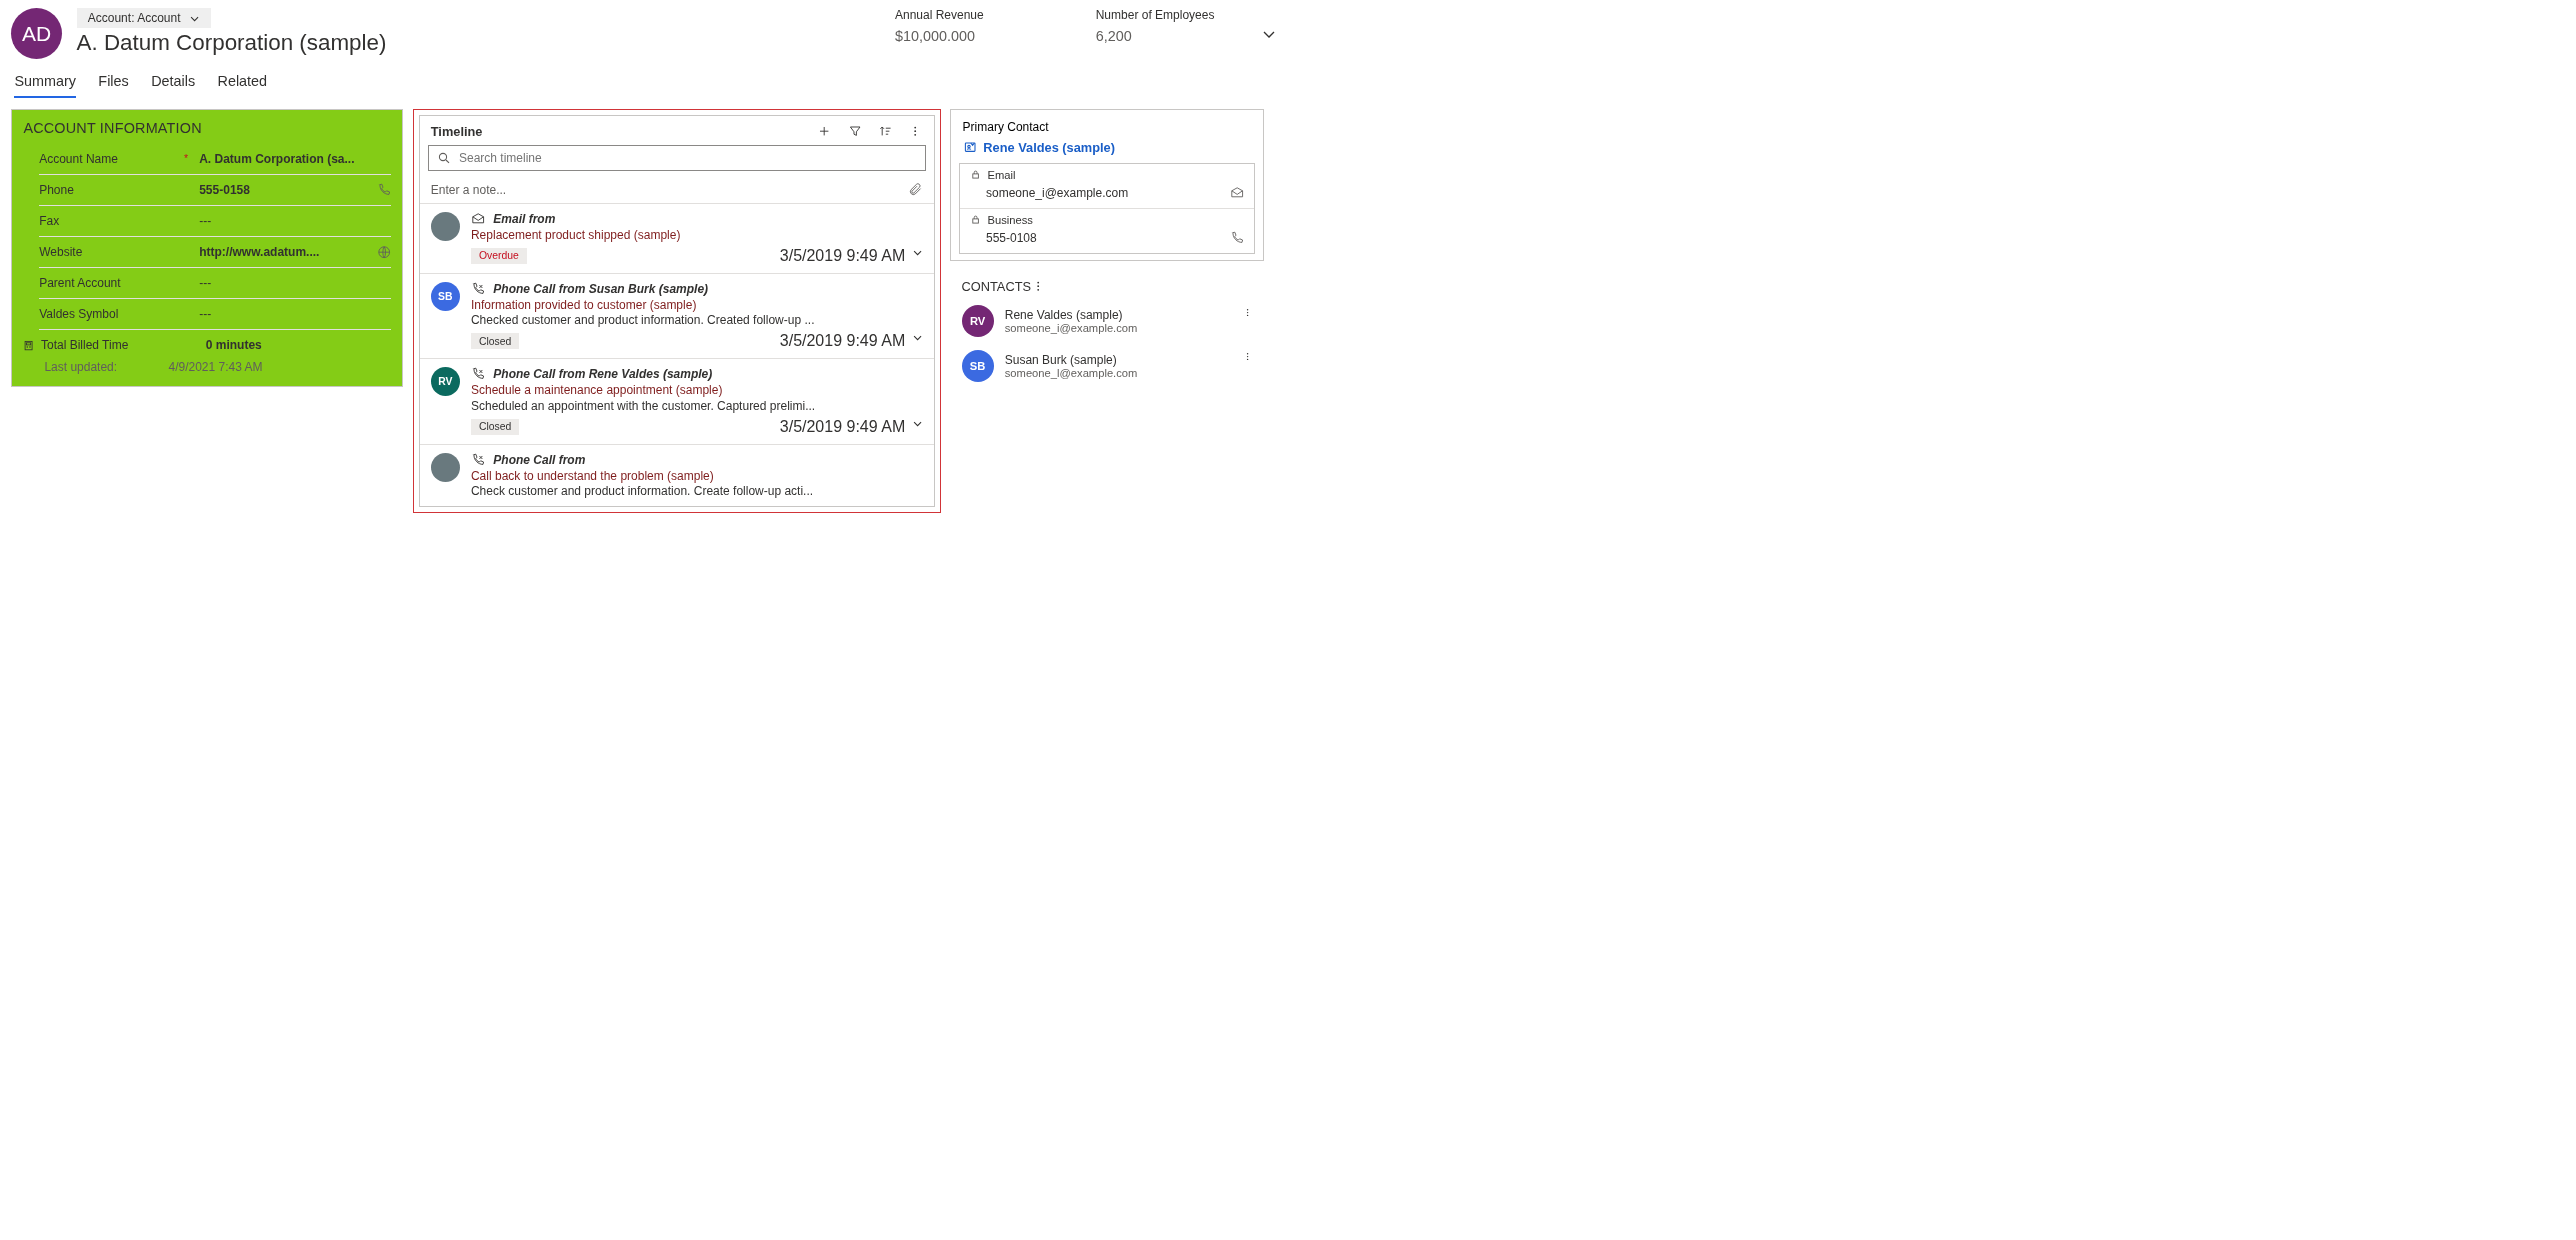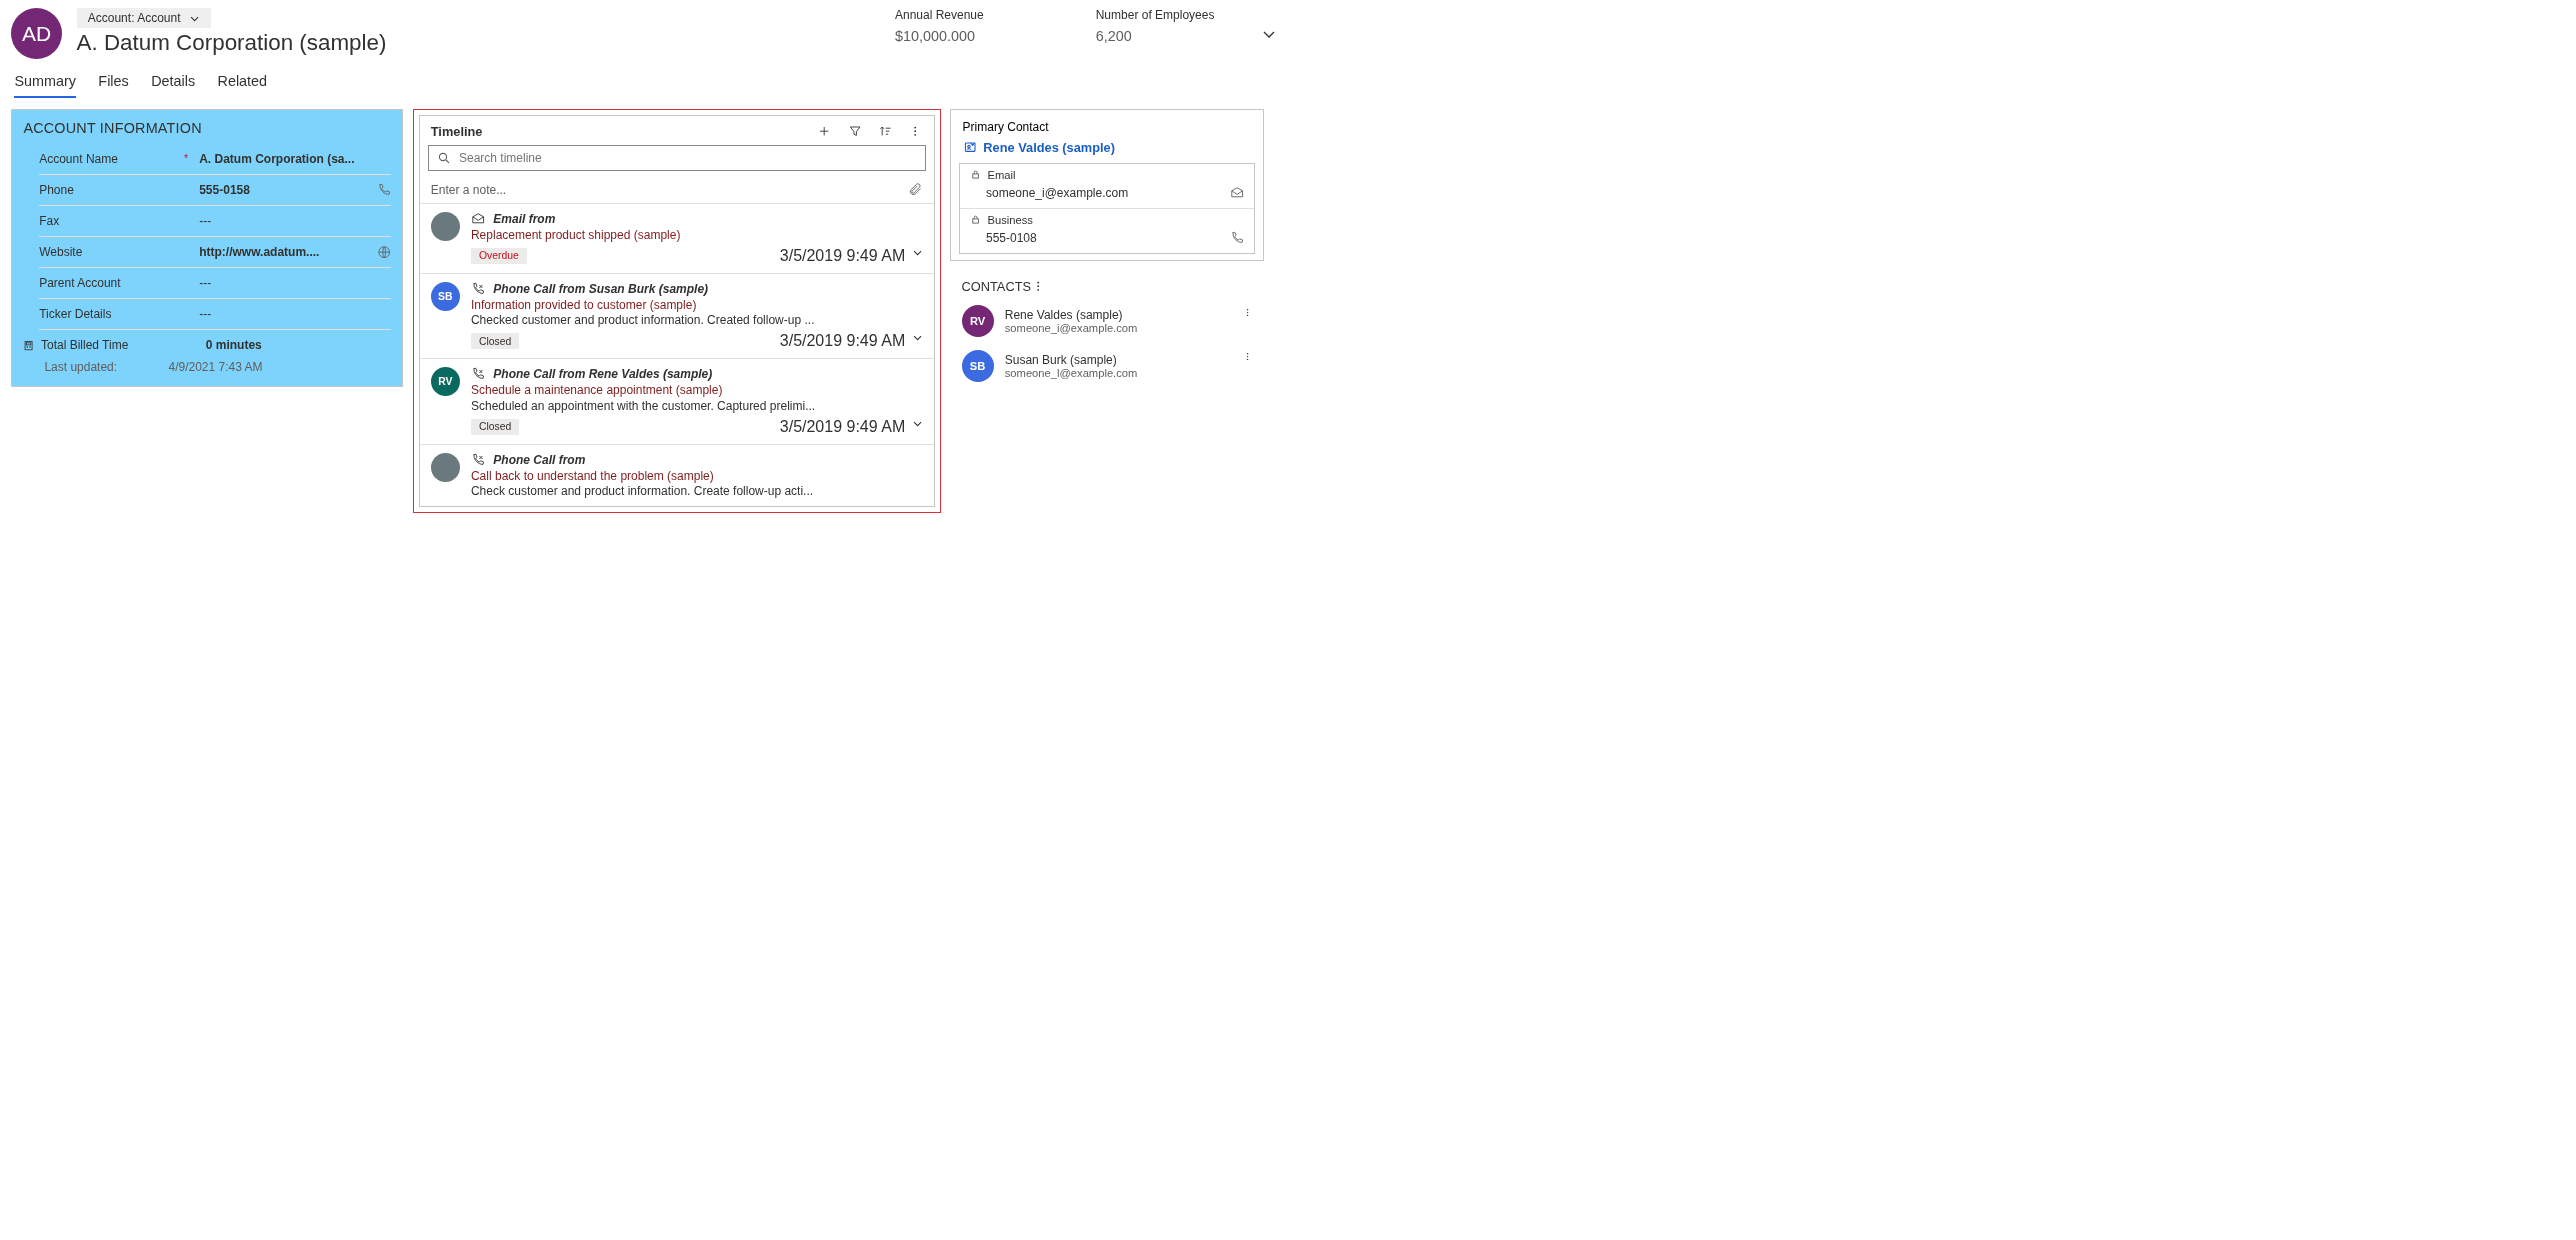--- a/index.html
+++ b/index.html
@@ -22,21 +22,21 @@
 
   
   .tabs { display: flex; gap: 22.4px; border-bottom: 0; margin-bottom: 11.2px; padding-left: 3.2px; }
   .tab { font-size: 14.4px; color: #323130; padding-bottom: 6.4px; cursor: pointer; }
   .tab.active { border-bottom: 2.4px solid #2266E3; }
 
   
   .columns { display: flex; gap: 9.6px; align-items: flex-start; }
 
   
-  .panel { border: 0.8px solid #c8c6c4; background: #7dd3fc; }
+  .panel { border: 0.8px solid #c8c6c4; background: #84cc16; }
   .panel-title { font-size: 14.4px; font-weight: 400; color: #323130; padding: 9.6px 11.2px 8px; letter-spacing: 0.2px; }
 
   
   .acct-panel { width: 392px; }
   .field-row { display: flex; align-items: center; border-bottom: 0.8px solid #e1dfdd; padding: 8px 0; margin: 0 11.2px 0 27px; }
   .field-row:last-of-type { border-bottom: none; }
   .field-label { width: 160px; font-size: 12px; color: #323130; display: flex; align-items: center; gap: 4.8px; }
   .req-star { color: #c50f1f; font-size: 10.4px; margin-left: auto; margin-right: 11.2px; }
   .field-value { flex: 1; font-size: 12px; color: #323130; font-weight: 600; display: flex; align-items: center; justify-content: space-between; }
   .field-value.normal { font-weight: 400; }
@@ -186,21 +186,21 @@
       </div>
 
       <div class="field-row">
         <div class="field-label">Parent Account</div>
         <div class="field-value normal">
             <span>---</span>
           </div>
       </div>
 
       <div class="field-row">
-        <div class="field-label">Ticker Details</div>
+        <div class="field-label">Valdes Symbol</div>
         <div class="field-value normal">
             <span>---</span>
           </div>
       </div>
 
       <div class="billed-section">
         <div class="billed-row">
           <div class="label">
             <span>
               <svg class="ico-sm" viewBox="0 0 16 16" fill="none" stroke="#323130" stroke-width="1.2">

